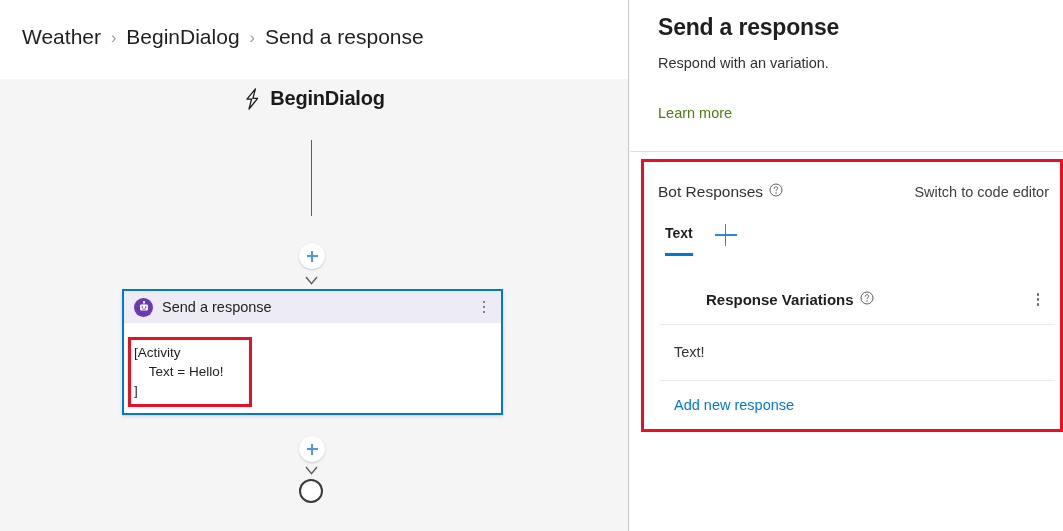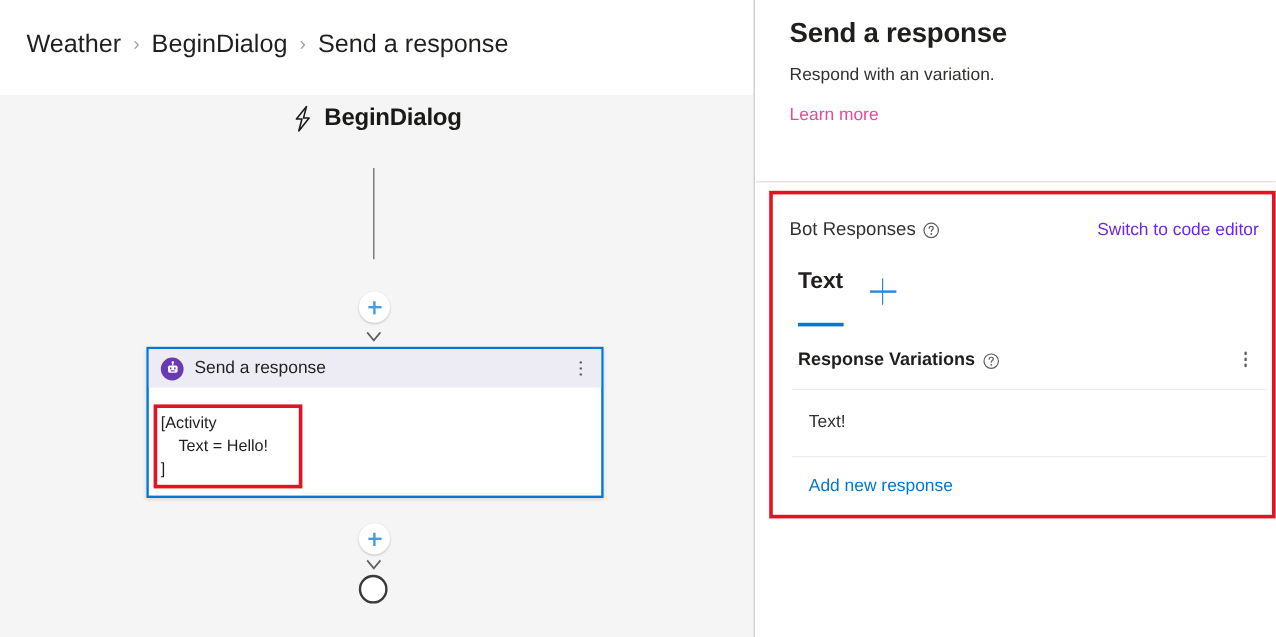--- a/index.html
+++ b/index.html
@@ -105,53 +105,53 @@
   }
 
   
   .right{
     position:absolute;left:630px;top:0;width:433px;height:531px;background:#ffffff;
   }
   .rp-pad{padding:12px 18px 0 28px;}
   .rp-title{font-size:23px;font-weight:700;color:#201f1e;letter-spacing:-0.2px;line-height:30px;}
   .rp-sub{font-size:14px;font-weight:700;color:#323130;margin-top:4px;}
   .rp-desc{font-size:14.5px;color:#323130;margin-top:13px;}
-  .rp-link{font-size:14.5px;color:#ec4899;margin-top:17px;display:inline-block;cursor:pointer;text-align:center;}
+  .rp-link{font-size:14.5px;color:#4d7c0f;margin-top:34px;display:inline-block;cursor:pointer;text-align:center;}
   .rp-rule{position:absolute;left:630px;top:151px;width:433px;height:1px;background:#e1dfdd;}
 
   
   .redbox-panel{
     position:absolute;left:641px;top:159px;width:422px;height:273px;
     border:3px solid #e81123;box-sizing:border-box;background:transparent;
     pointer-events:none;
   }
   .br-wrap{position:absolute;left:641px;top:159px;width:422px;height:273px;box-sizing:border-box;}
   .br-head{
     position:absolute;left:17px;top:24px;right:14px;
     display:flex;align-items:center;justify-content:space-between;
   }
-  .br-label{display:flex;align-items:center;gap:6px;font-size:15.5px;color:#323130;}
+  .br-label{display:flex;align-items:flex-start;gap:6px;font-size:15.5px;color:#323130;}
   .help-icon{width:14px;height:14px;display:block;}
-  .br-code{font-size:14.5px;color:#6d28d9;cursor:pointer;white-space:nowrap;}
+  .br-code{font-size:14.5px;color:#404040;cursor:pointer;white-space:nowrap;}
 
   .tabs{position:absolute;left:24px;top:65px;display:flex;align-items:center;gap:22px;}
-  .tab{position:relative;font-size:19px;font-weight:700;color:#201f1e;padding-bottom:26px;cursor:pointer;}
+  .tab{position:relative;font-size:14px;font-weight:700;color:#201f1e;padding-bottom:15px;cursor:pointer;}
   .tab.active::after{
     content:"";position:absolute;left:0;right:0;bottom:0;height:2.6px;background:#0078d4;
   }
   .addtab{position:relative;width:22px;height:22px;cursor:pointer;margin-bottom:10px;}
   .addtab::before,.addtab::after{content:"";position:absolute;background:#2b88d8;}
   .addtab::before{left:0;top:10px;width:22px;height:1.6px;}
   .addtab::after{top:0;left:10px;height:22px;width:1.6px;}
 
   .rv-head{
     position:absolute;left:24px;right:18px;top:132px;
     display:flex;align-items:center;justify-content:space-between;
   }
-  .rv-label{display:flex;align-items:flex-end;gap:6px;font-size:15px;font-weight:700;color:#201f1e;}
+  .rv-label{display:flex;align-items:flex-start;gap:6px;font-size:15px;font-weight:700;color:#201f1e;margin-left:41px;}
   .rv-kebab{width:14px;height:16px;display:flex;flex-direction:column;align-items:center;justify-content:center;gap:2.6px;cursor:pointer;}
   .rv-kebab i{width:2.4px;height:2.4px;background:#605e5c;border-radius:50%;display:block;}
 
   .rv-sep{position:absolute;left:19px;right:8px;height:1px;background:#edebe9;}
   .sep1{top:165px;}
   .sep2{top:221px;}
   .rv-item{
     position:absolute;left:33px;top:185px;font-size:14.5px;color:#323130;cursor:text;
   }
   .rv-add{

